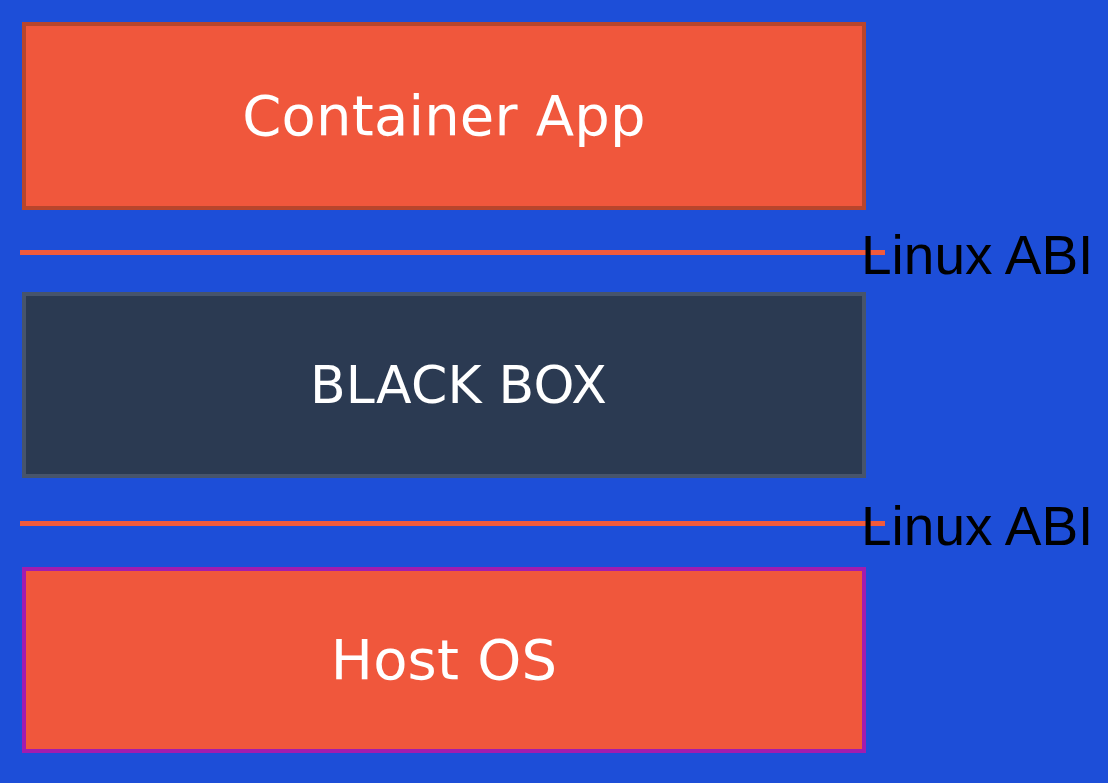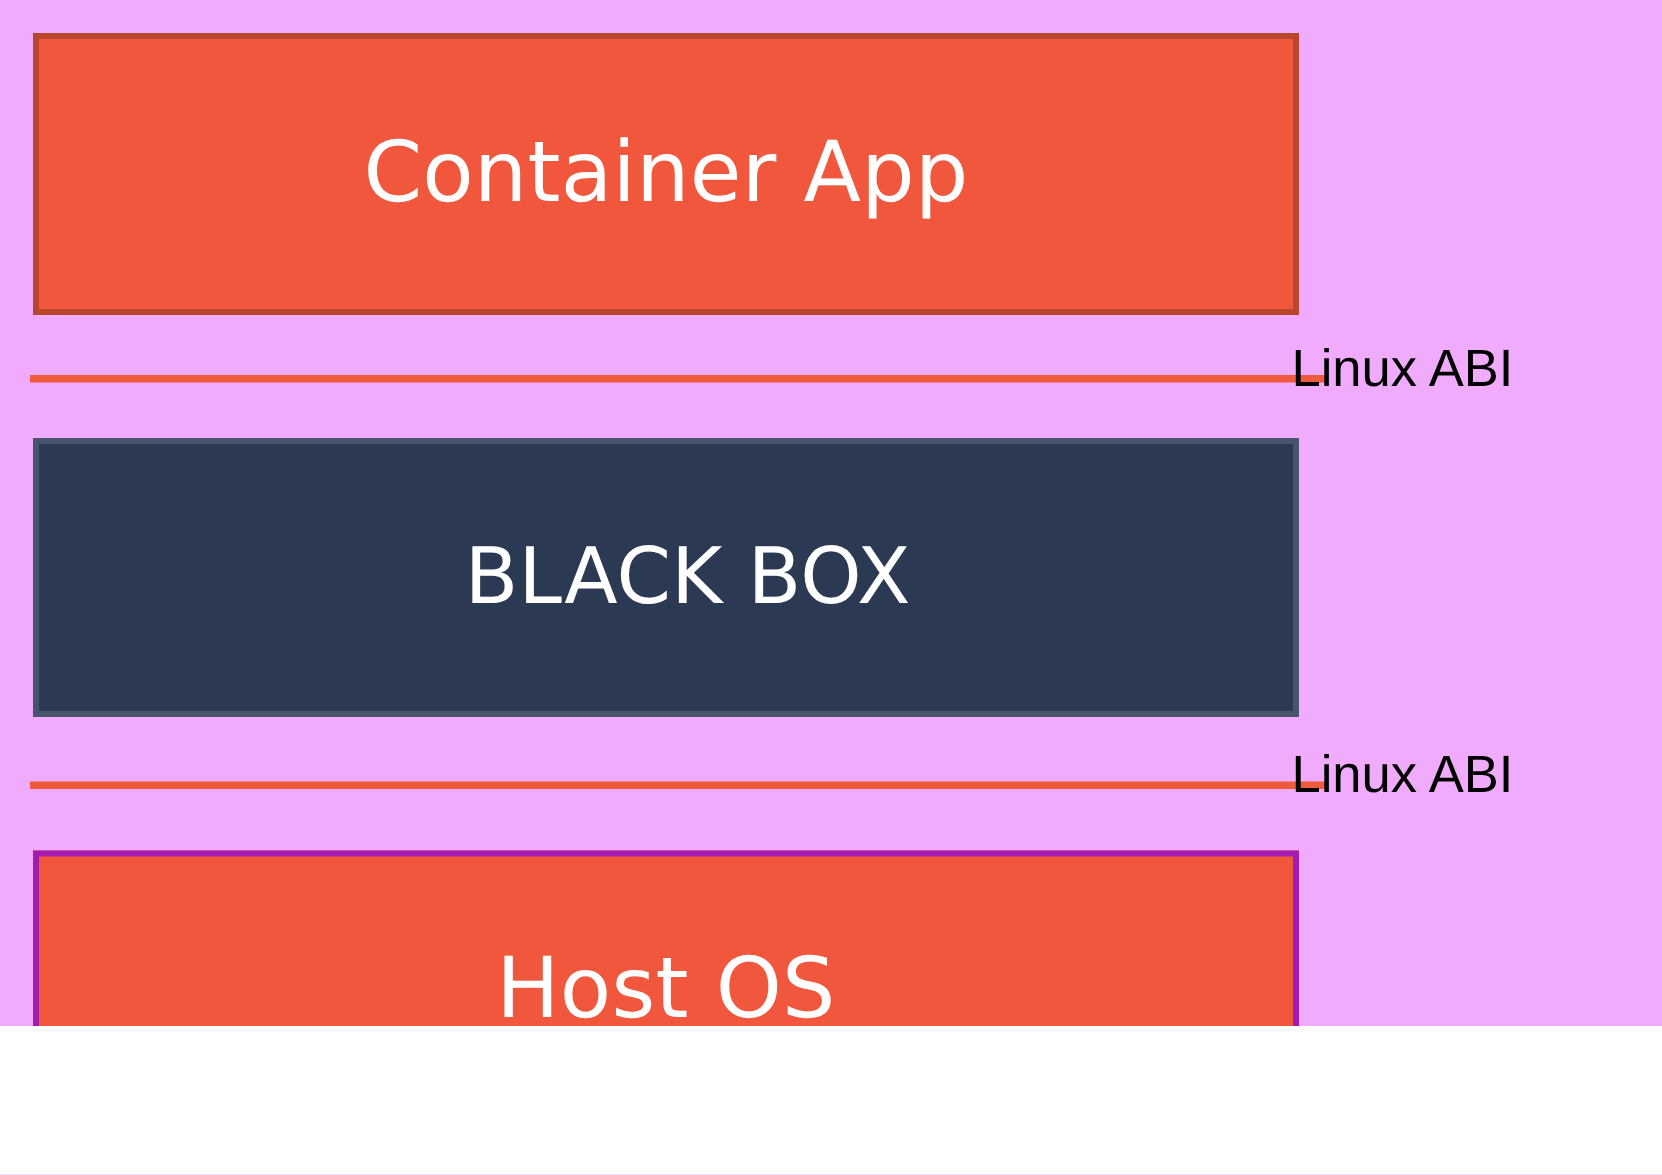--- a/index.html
+++ b/index.html
@@ -7,22 +7,22 @@
     margin: 0;
     padding: 0;
     background: #ffffff;
   }
   body {
     font-family: "Liberation Sans", sans-serif;
   }
   #canvas {
     position: relative;
     width: 1108px;
-    height: 684px;
-    background: #f0abfc;
+    height: 783px;
+    background: #1d4ed8;
     overflow: hidden;
   }
 
   
   .layer-box {
     position: absolute;
     box-sizing: border-box;
     display: flex;
     align-items: center;
     justify-content: center;
@@ -84,21 +84,21 @@
   }
   .abi-rule-top    { top: 250px; }
   .abi-rule-bottom { top: 521px; }
 
   .abi-label {
     position: absolute;
     left: 861px;
     color: #000000;
     font-family: "Liberation Sans", sans-serif;
     font-weight: 400;
-    font-size: 35px;
+    font-size: 55px;
     line-height: 1;
     white-space: nowrap;
   }
   .abi-label-top    { top: 228px; }
   .abi-label-bottom { top: 499px; }
 </style>
 </head>
 <body>
 
 <div id="canvas">

